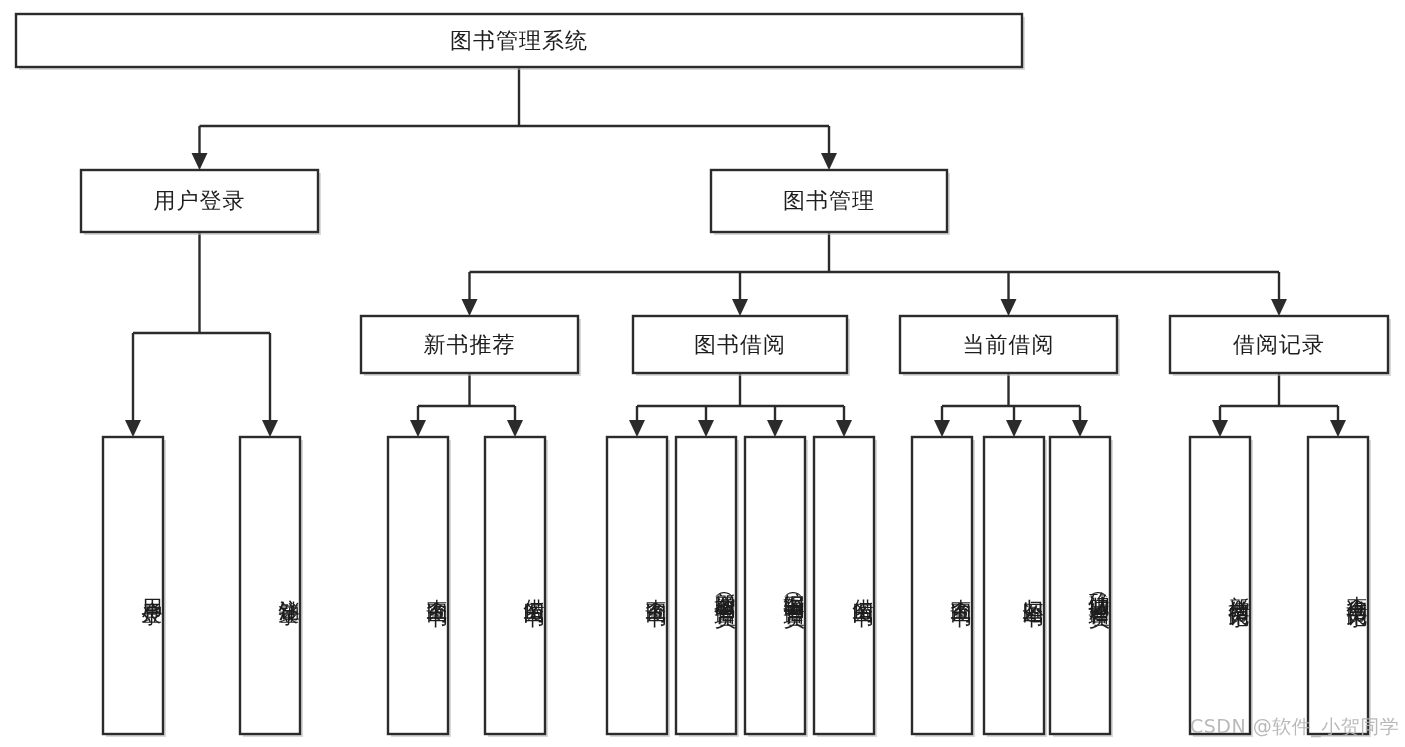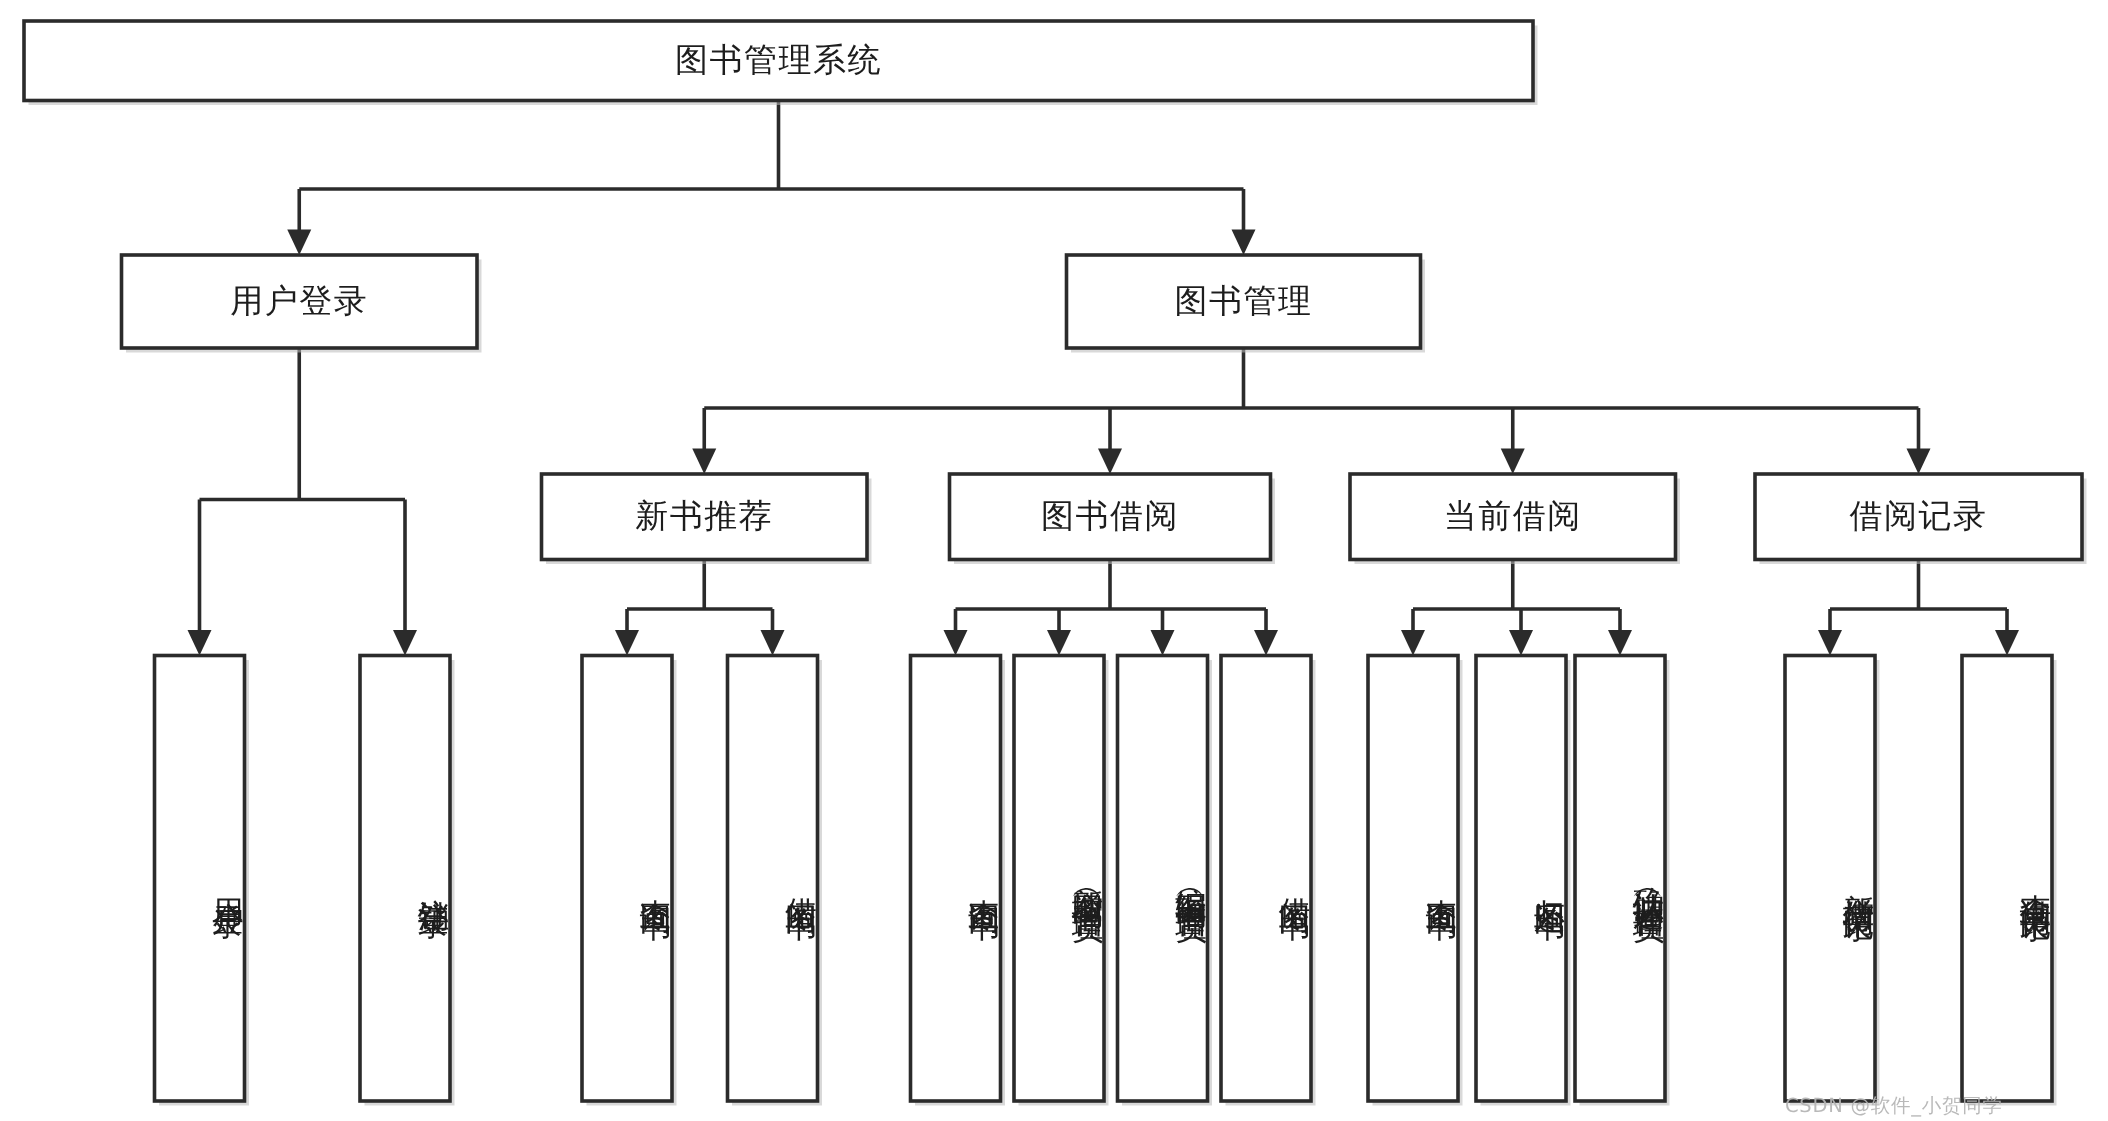--- a/index.html
+++ b/index.html
@@ -68,26 +68,25 @@
     display: flex;
     align-items: flex-start;
     justify-content: center;
     text-align: left;
     white-space: nowrap;
     user-select: none;
   }
   .watermark {
     position: absolute;
     font-family: "DejaVu Sans", "Liberation Sans", sans-serif;
-    font-size: 13px;
+    font-size: 19px;
     color: #b4b4b4;
     letter-spacing: 0.5px;
     white-space: nowrap;
     opacity: 0.92;
-    margin-top: 14px;
   }
 </style>
 </head>
 <body>
 
 <div id="diagram-root">
 
   <svg class="diagram-canvas" viewBox="0 0 1405 747" xmlns="http://www.w3.org/2000/svg">
     <defs>
       <marker id="arrow" viewBox="0 0 10 10" refX="9" refY="5" markerWidth="7" markerHeight="7" orient="auto-start-reverse">

